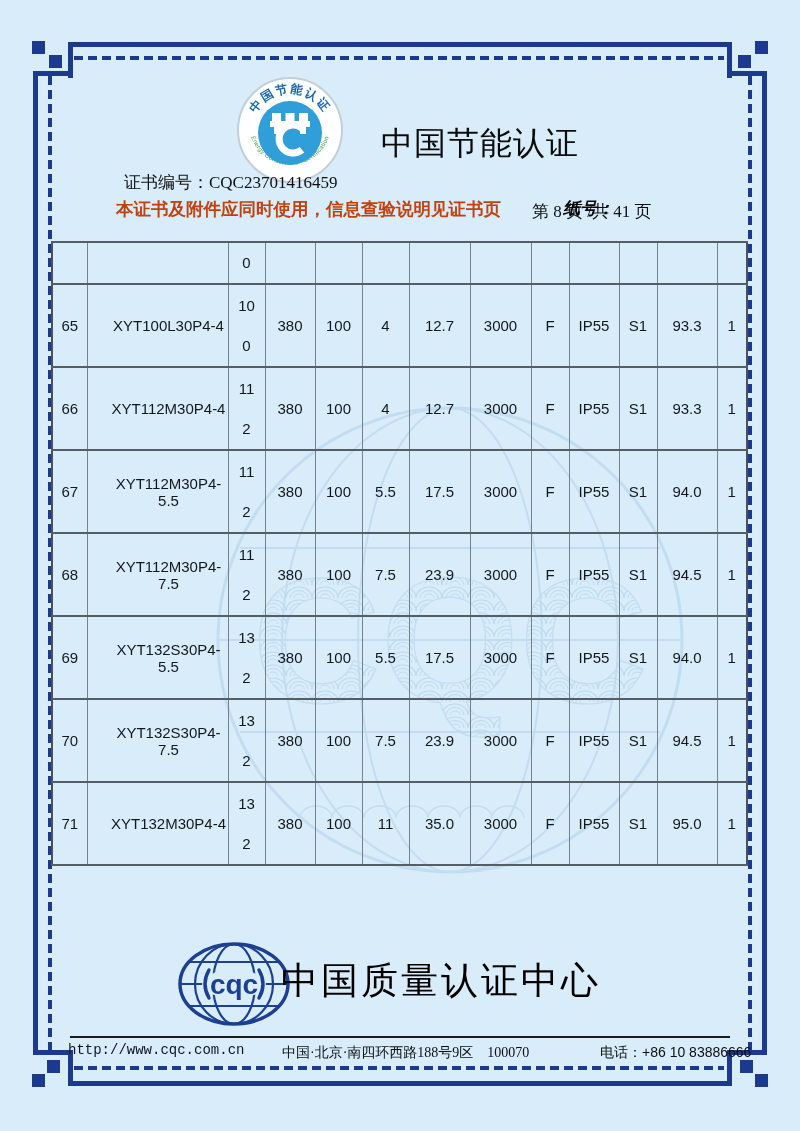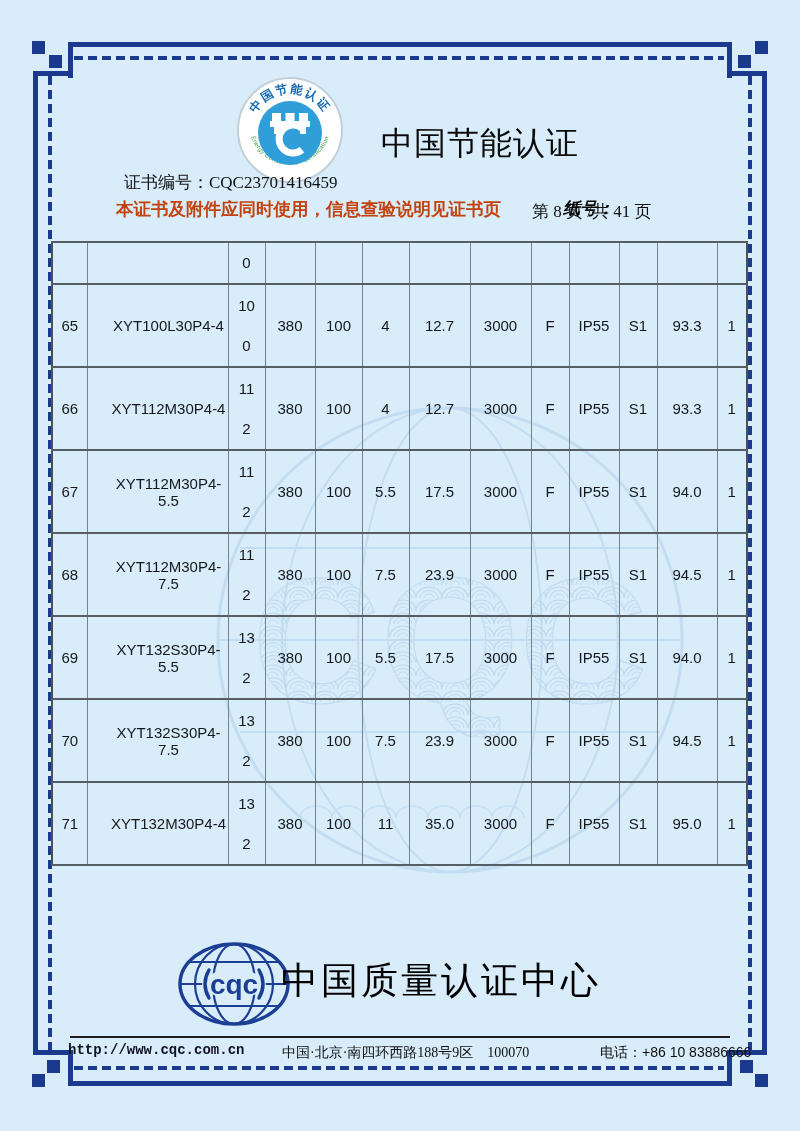--- a/index.html
+++ b/index.html
@@ -35,21 +35,21 @@
   table.spec tr.carryover{height:40px;}
   table.spec td.model{text-align:center;padding-left:22px;}
   table.spec td.frame-col{white-space:pre-line;line-height:40px;}
 
   
   .cqc-logo{left:176px;top:941px;}
   .org-name{left:281px;top:956px;font-size:37px;font-weight:500;color:#000;
             letter-spacing:3px;}
   .footer-rule{left:70px;top:1036px;width:660px;height:2px;background:#1c1c1c;}
   .site-url{left:68px;top:1042px;font-family:"Liberation Mono",monospace;
-            font-size:14px;font-weight:700;color:#101326;letter-spacing:0px;}
+            font-size:14px;font-weight:400;color:#101326;letter-spacing:0px;}
   .address{left:282px;top:1044px;font-size:14px;color:#0e0e0e;font-family:Liberation Serif, serif;}
   .phone{left:600px;top:1044px;font-size:14px;color:#0e0e0e;}
 </style>
 </head>
 <body>
 
 <div class="page">
 
   <svg class="wm-svg" width="800" height="1131" viewBox="0 0 800 1131">
     <defs>

